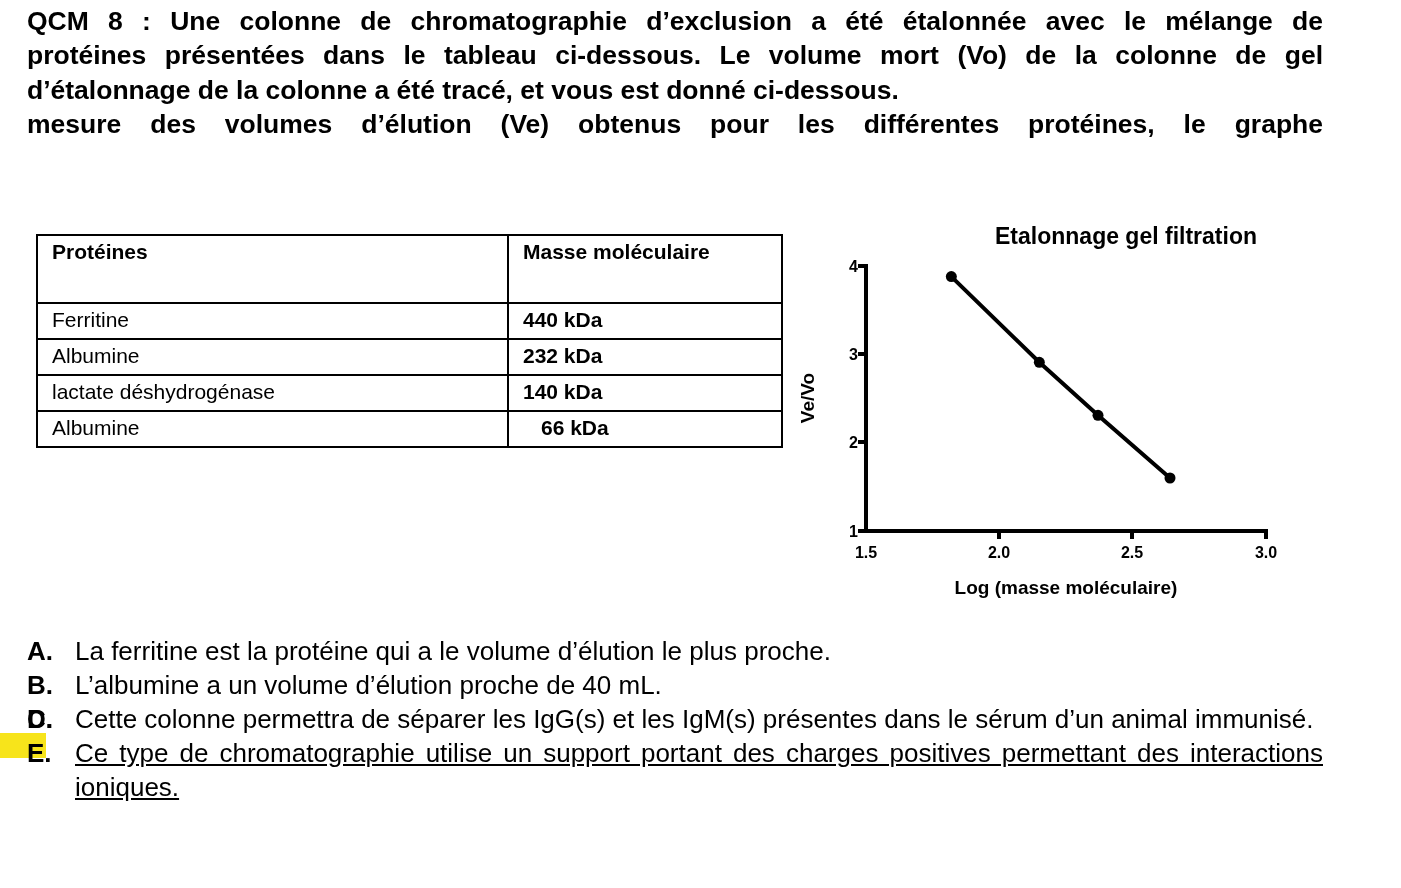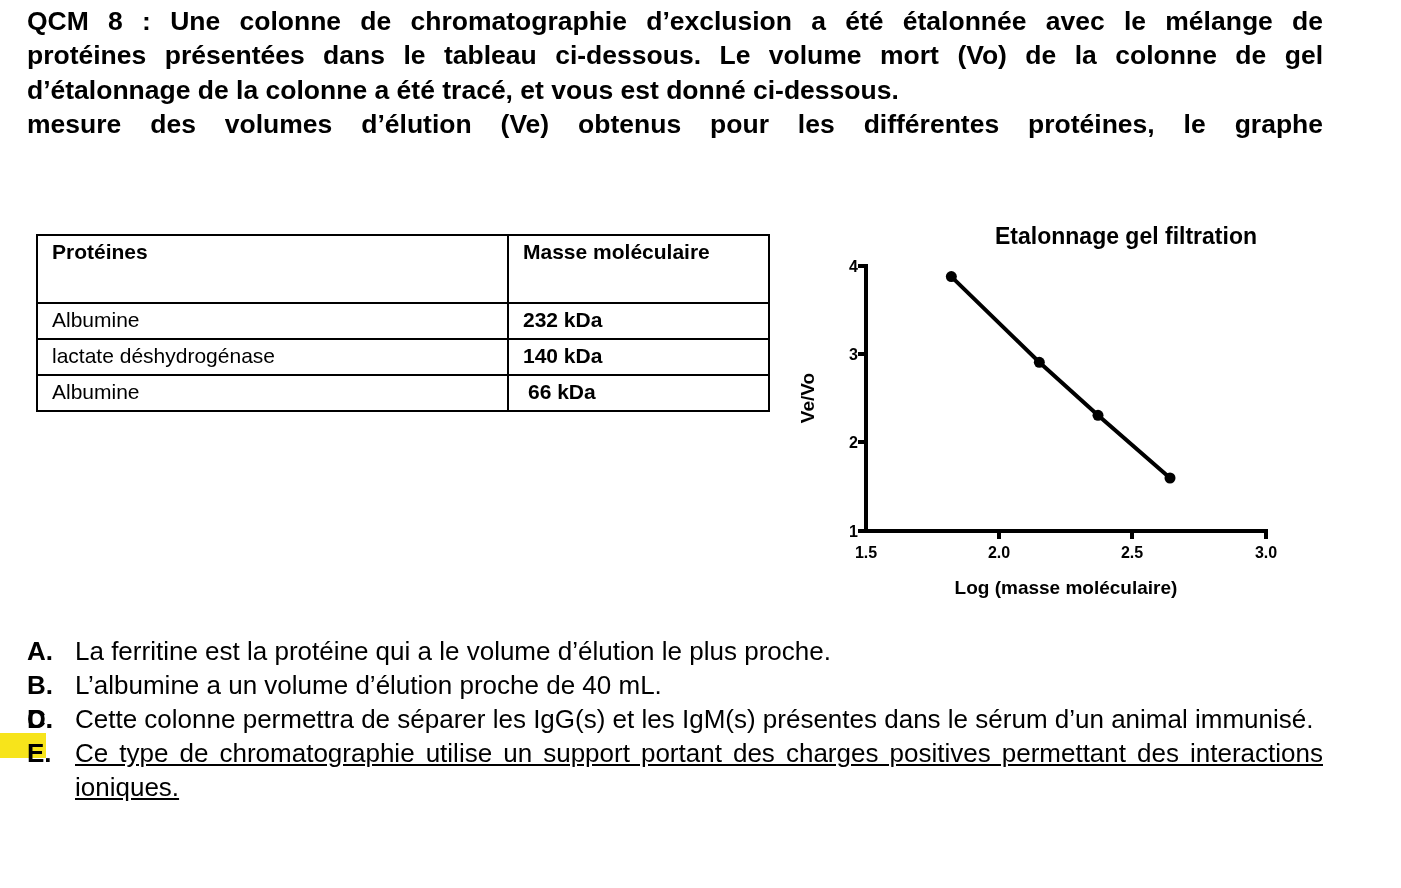--- a/index.html
+++ b/index.html
@@ -5,21 +5,21 @@
   html, body { margin:0; padding:0; background:#ffffff; }
   body { width:1401px; height:888px; position:relative; overflow:hidden; color:#000; font-family:"Liberation Sans", sans-serif; }
   .intro { position:absolute; left:27px; top:4px; width:1296px; font-weight:bold; font-size:26.5px; line-height:34.3px; text-align:justify; }
   .intro .l { display:block; text-align:justify; text-align-last:justify; white-space:nowrap; }
   .intro .l.last { text-align-last:left; }
   table.prot { position:absolute; left:26px; top:234px; border-collapse:collapse; font-size:21px;margin-left:10px; }
   table.prot td { border:2px solid #000; padding:0 14px; height:34px; vertical-align:top; line-height:32px; }
   table.prot td.c1 { width:441px; }
   table.prot td.c2 { width:226px; font-weight:bold; }
   table.prot tr.hdr td { font-weight:bold; height:66px; }
-  table.prot td.pad { padding-left:19px; }
+  table.prot td.pad { padding-left:32px; }
   .chart { position:absolute; left:790px; top:215px; width:500px; height:390px; }
   .options { position:absolute; left:27px; top:634px; width:1296px; font-size:26px; line-height:34px; }
   .opt { position:relative; padding-left:48px; text-align:justify; }
   .opt .letter { position:absolute; left:0; top:0; font-weight:bold; }
   .opt.just .txt { display:block; text-align:justify; text-align-last:left;text-decoration:underline; }
   .hl { position:absolute; left:0; top:733px; width:46px; height:25px; background:#f7e41b; }
 </style>
 </head>
 <body>
 
@@ -28,20 +28,24 @@
   <span class="l">protéines présentées dans le tableau ci-dessous. Le volume mort (Vo) de la colonne de gel</span>
   <span class="l last">d’étalonnage de la colonne a été tracé, et vous est donné ci-dessous.</span>
   <span class="l">mesure des volumes d’élution (Ve) obtenus pour les différentes protéines, le graphe</span>
 </div>
 
 <table class="prot">
   <tbody>
       <tr class="hdr">
     <td class="c1">Protéines</td>
     <td class="c2">Masse moléculaire</td>
+  </tr>
+  <tr>
+    <td class="c1">Ferritine</td>
+    <td class="c2">440 kDa</td>
   </tr>
   <tr>
     <td class="c1">Albumine</td>
     <td class="c2">232 kDa</td>
   </tr>
   <tr>
     <td class="c1">lactate déshydrogénase</td>
     <td class="c2">140 kDa</td>
   </tr>
   <tr>

